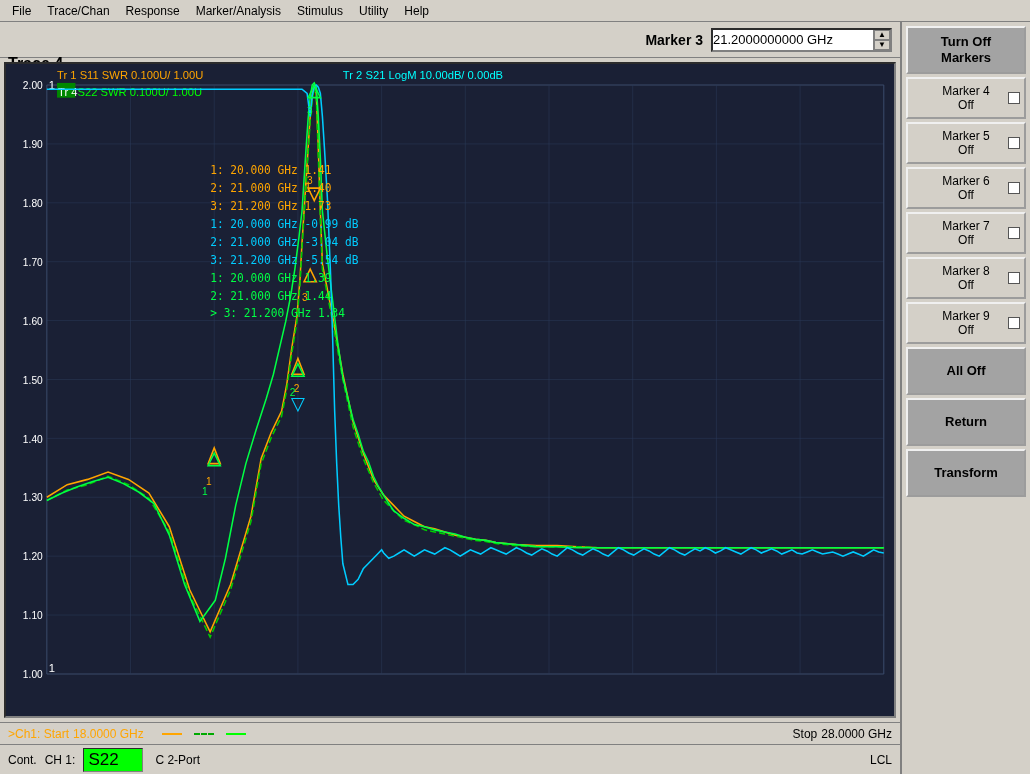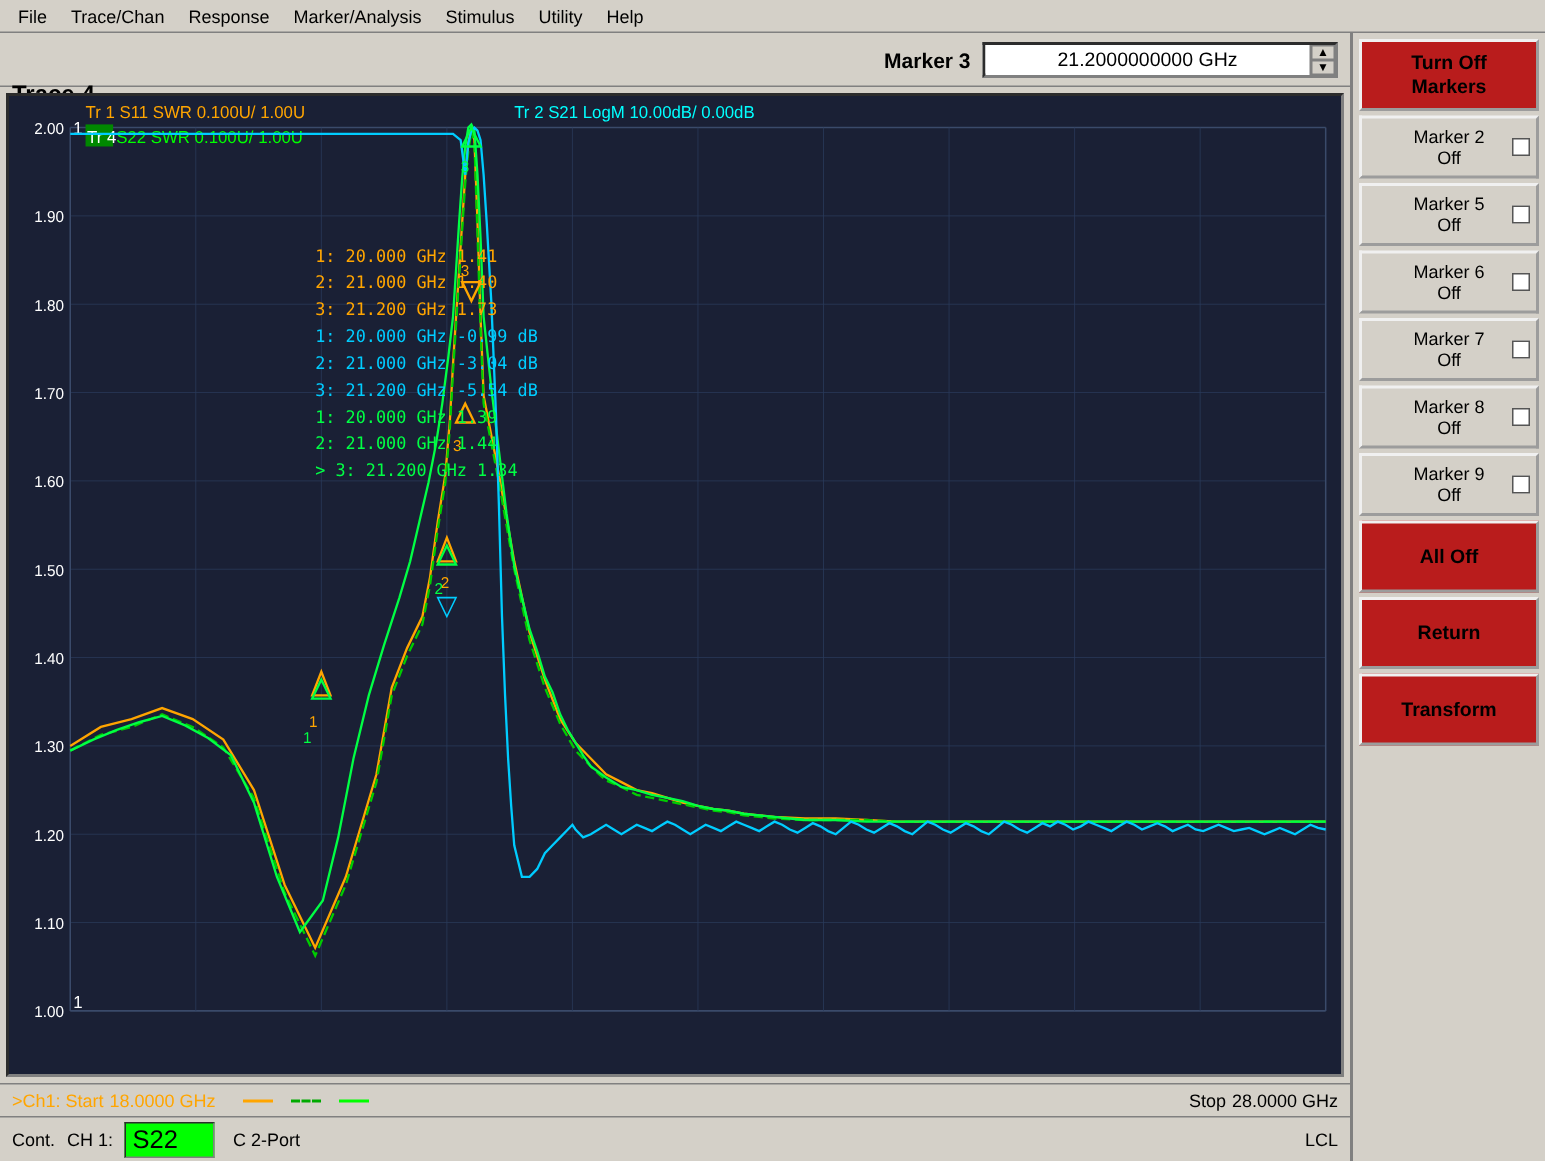--- a/index.html
+++ b/index.html
@@ -68,25 +68,24 @@
     .marker-input-container {
       display: flex;
       align-items: center;
       border: 2px inset #808080;
       background: #fff;
     }
     .marker-input {
       border: none;
       outline: none;
       font-size: 13px;
-      padding: 2px 20px;
-      width: 216px;
+      padding: 2px 0;
+      width: 160px;
       background: #fff;
       color: #000;
-      text-align: center;
     }
     .marker-spinner {
       display: flex;
       flex-direction: column;
       border-left: 1px solid #808080;
     }
     .spinner-btn {
       width: 16px;
       height: 10px;
       background: #d4d0c8;
@@ -172,21 +171,21 @@
       width: 130px;
       background: #d4d0c8;
       display: flex;
       flex-direction: column;
       padding: 4px;
       gap: 3px;
       border-left: 2px solid #808080;
     }
 
     .sidebar-btn {
-      background: #b91c1c;
+      background: #a3a3a3;
       border: 2px outset #f0f0f0;
       cursor: pointer;
       font-size: 13px;
       font-weight: bold;
       color: #000;
       text-align: center;
       padding: 6px 4px;
       line-height: 1.2;
       min-height: 48px;
       display: flex;
@@ -437,21 +436,21 @@
       <span style="margin: 0 12px;">C  2-Port</span>
       <div style="flex:1;"></div>
       <span>LCL</span>
     </div>
   </div>
 
   <div class="sidebar">
     <button class="sidebar-btn" style="white-space:pre-line;">Turn Off
 Markers</button>
     <div class="sidebar-btn-off">
-      <span style="white-space:pre-line; text-align:center;">Marker 2
+      <span style="white-space:pre-line; text-align:center;">Marker 4
 Off</span>
       <div class="checkbox"></div>
     </div>
     <div class="sidebar-btn-off">
       <span style="white-space:pre-line; text-align:center;">Marker 5
 Off</span>
       <div class="checkbox"></div>
     </div>
     <div class="sidebar-btn-off">
       <span style="white-space:pre-line; text-align:center;">Marker 6

